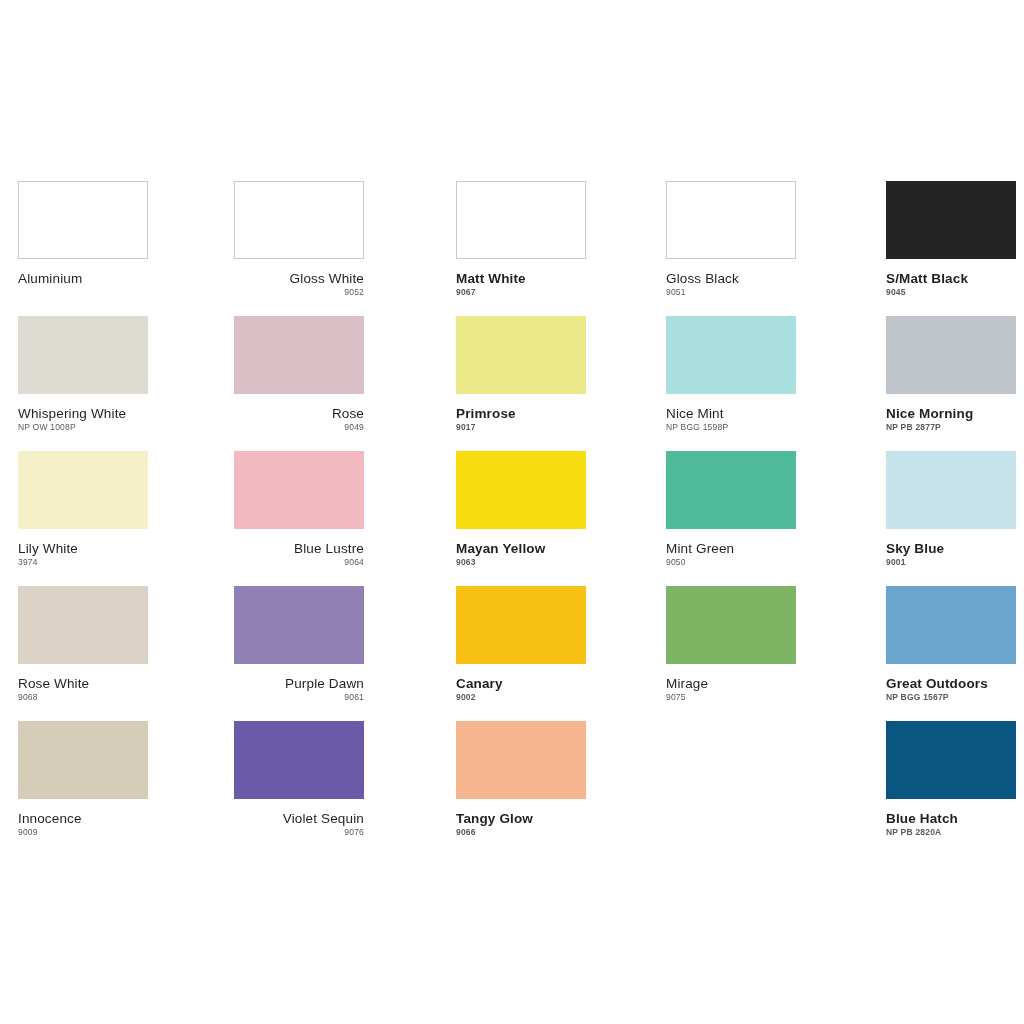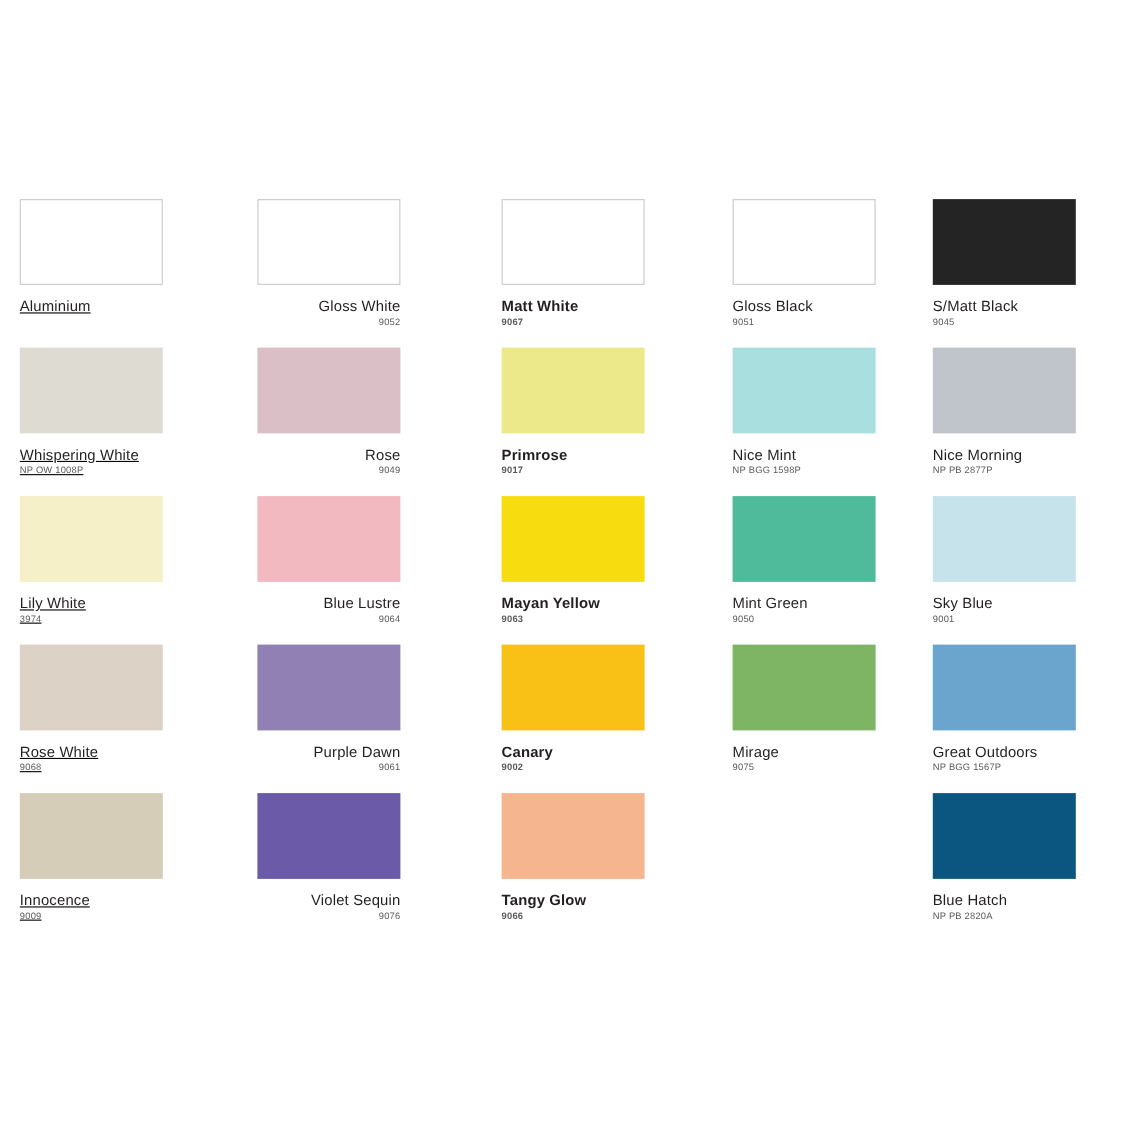--- a/index.html
+++ b/index.html
@@ -30,25 +30,25 @@
   .swatch-row {
     display: block;
     position: relative;
     height: 135px;
   }
   .swatch-cell {
     position: absolute;
     top: 0;
     width: 130px;
   }
-  .swatch-cell.col-0 { left: 0px; text-decoration: underline; }
+  .swatch-cell.col-0 { left: 0px; }
   .swatch-cell.col-1 { left: 216px; text-align: right; }
   .swatch-cell.col-2 { left: 438px; font-weight: bold; }
   .swatch-cell.col-3 { left: 648px; }
-  .swatch-cell.col-4 { left: 830px; }
+  .swatch-cell.col-4 { left: 868px; font-weight: bold; }
 
   .swatch-chip {
     width: 130px;
     height: 78px;
     box-sizing: border-box;
     display: block;
   }
   .swatch-chip.bordered {
     border: 1px solid #c9c9c9;
   }

